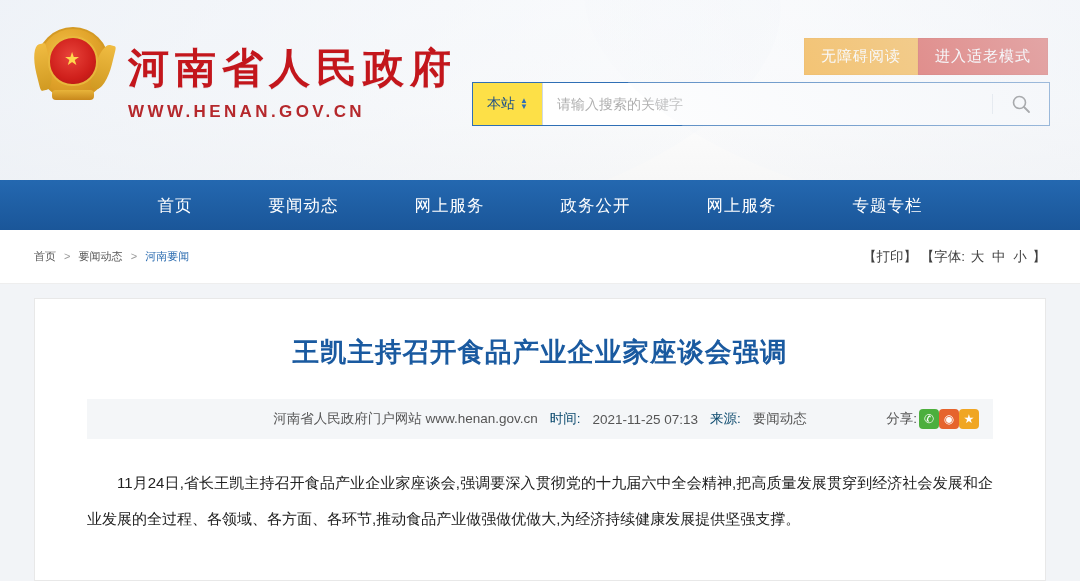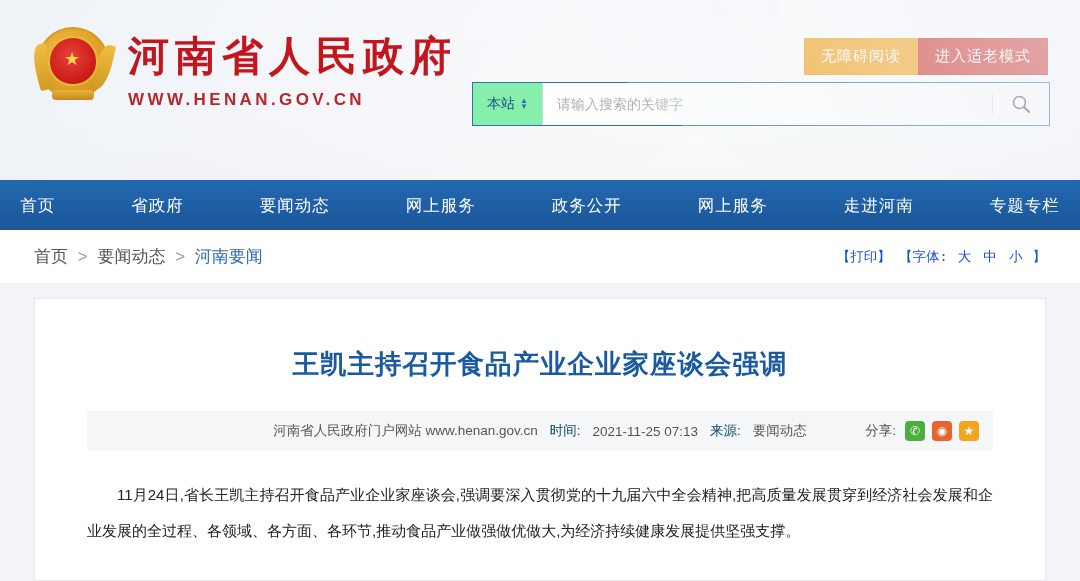--- a/index.html
+++ b/index.html
@@ -70,21 +70,21 @@
   .emblem .wheat-r { right: 1px; transform: rotate(14deg); }
   .emblem .base {
     position: absolute; left: 18px; bottom: 2px;
     width: 42px; height: 10px;
     background: linear-gradient(180deg, #e8b43a, #c8881c);
     border-radius: 4px;
   }
 
   .site-title {
     position: absolute;
-    left: 128px; top: 32px;
+    left: 128px; top: 44px;
   }
   .site-title .cn {
     font-family: "DejaVu Serif", "Liberation Serif", serif;
     font-weight: bold;
     font-size: 41px;
     letter-spacing: 6px;
     color: #c3161c;
     line-height: 48px;
     text-shadow: 0 1px 0 rgba(0,0,0,0.06);
   }
@@ -124,21 +124,21 @@
     position: absolute;
     left: 472px; top: 82px;
     width: 578px; height: 44px;
     border: 1px solid #2f6fb5;
     background: #ffffff;
     display: flex;
     align-items: stretch;
   }
   .search-scope {
     width: 70px;
-    background: #86efac;
+    background: #fde047;
     color: #1a4e8a;
     font-size: 14px;
     display: flex;
     align-items: center;
     justify-content: center;
     gap: 5px;
     border-right: 1px solid #cfd9e4;
   }
   .scope-arrows {
     display: flex; flex-direction: column; align-items: center;
@@ -189,45 +189,44 @@
   .crumb-bar {
     height: 54px;
     background: #ffffff;
     display: flex;
     align-items: center;
     justify-content: space-between;
     padding: 0 34px;
     border-bottom: 1px solid #eeeeee;
   }
   .crumb {
-    font-size: 17px;
+    font-size: 11px;
     color: #555;
   }
   .crumb a { color: #555; text-decoration: none; }
   .crumb .sep { color: #999; margin: 0 5px; }
   .crumb .cur { color: #2b6cb0; }
   .crumb-tools {
     font-size: 13.5px;
-    color: #1d4ed8;
-    font-family: Liberation Mono, monospace;
+    color: #404040;
   }
   .crumb-tools .tool { cursor: pointer; }
   .crumb-tools .size { margin: 0 2px; }
 
   
   .card-area {
     background: #f2f4f7;
     padding: 14px 34px 0 34px;
     height: 297px;
   }
   .card {
     background: #ffffff;
     border: 1px solid #e8e8e8;
     height: 100%;
-    padding: 42px 52px 0 52px;
+    padding: 30px 52px 0 52px;
   }
   .title {
     text-align: center;
     color: #1a5aa0;
     font-weight: bold;
     font-size: 26.5px;
     line-height: 46px;
     letter-spacing: 1px;
   }
   .meta {
@@ -239,21 +238,21 @@
     justify-content: center;
     position: relative;
     font-size: 13.5px;
     color: #555;
   }
   .meta .m-item { margin: 16px 6px; }
   .meta .m-label { color: #0c4a6e; }
   .share {
     position: absolute;
     right: 14px; top: 0; bottom: 0;
-    display: flex; align-items: center; gap: 7px;
+    display: flex; align-items: center; 
   }
   .share .lbl { color: #555; margin-right: 2px; }
   .share .ico {
     width: 20px; height: 20px; border-radius: 4px;
     display: flex; align-items: center; justify-content: center;
     color: #fff; font-size: 12px; cursor: pointer;
   }
   .ico.wechat { background: #4caf3d; }
   .ico.weibo  { background: #e6642d; }
   .ico.star   { background: #f0a623; }
@@ -305,26 +304,24 @@
       <svg width="20" height="20" viewBox="0 0 20 20">
         <circle cx="8.5" cy="8.5" r="6" fill="none" stroke="#555" stroke-width="1.6"></circle>
         <line x1="13" y1="13" x2="18" y2="18" stroke="#555" stroke-width="1.8" stroke-linecap="round"></line>
       </svg>
     </div>
   </div>
 </div>
 
 <div class="nav">
   <div class="nav-item">首页</div>
-  <div class="nav-item">省政府</div>
   <div class="nav-item">要闻动态</div>
   <div class="nav-item">网上服务</div>
   <div class="nav-item">政务公开</div>
   <div class="nav-item">网上服务</div>
-  <div class="nav-item">走进河南</div>
   <div class="nav-item">专题专栏</div>
 </div>
 
 <div class="crumb-bar">
   <div class="crumb">
     <a href="#">首页</a>
     <span class="sep">&gt;</span>
     <a href="#">要闻动态</a>
     <span class="sep">&gt;</span>
     <a href="#" class="cur">河南要闻</a>

